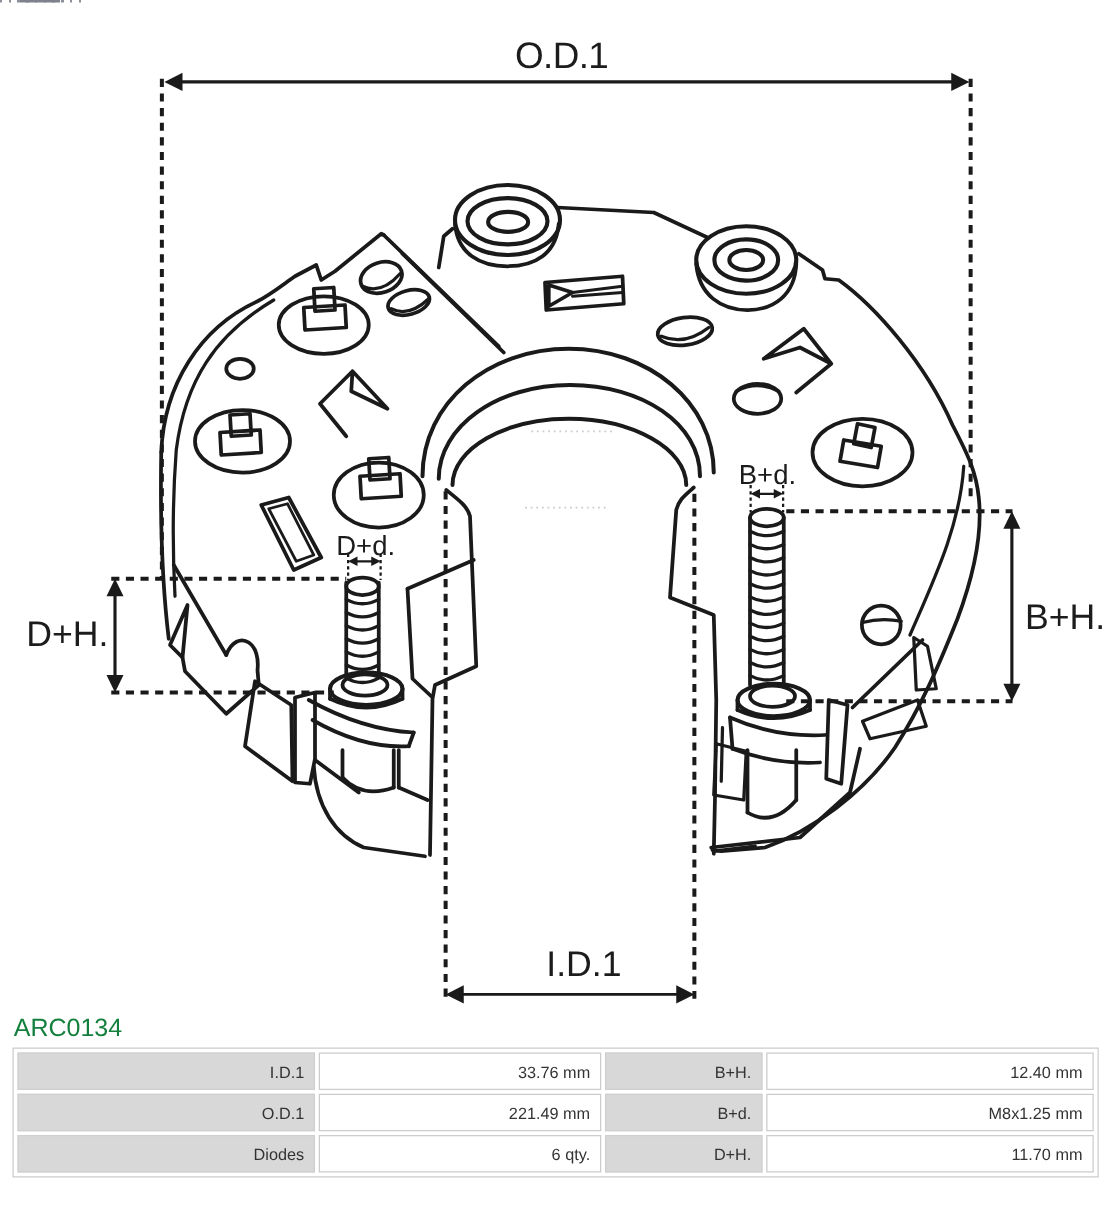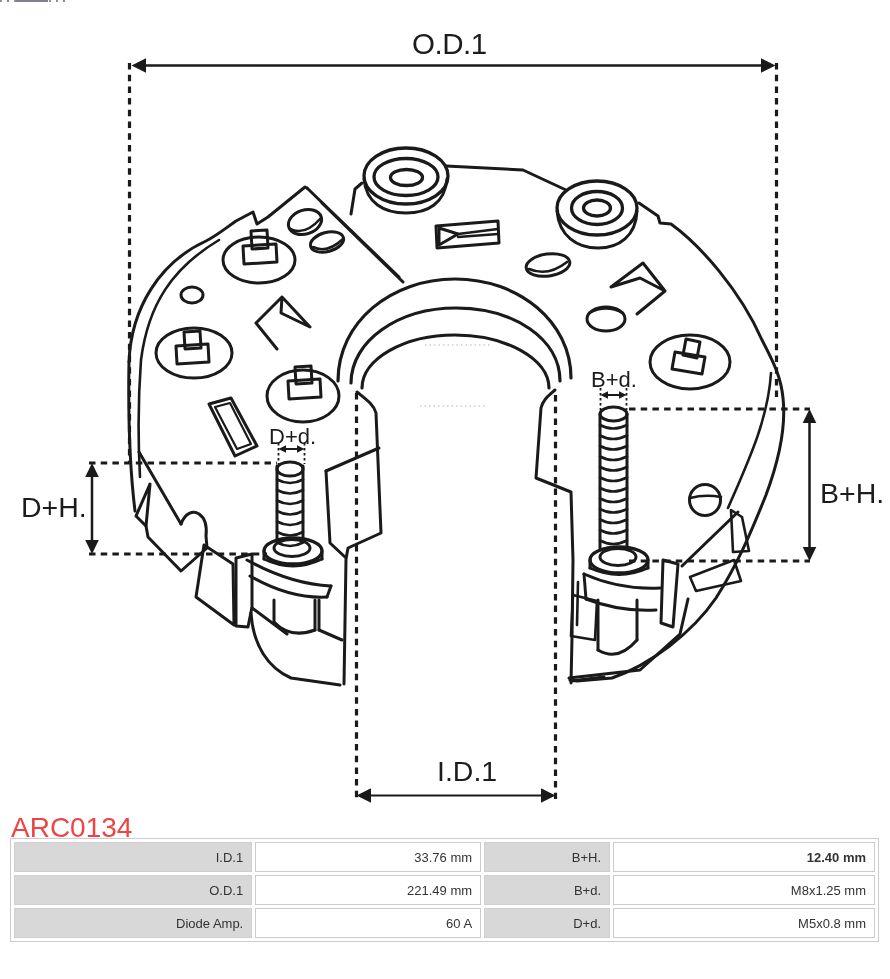--- a/index.html
+++ b/index.html
@@ -1,25 +1,25 @@
 <!DOCTYPE html>
 <html><head>
 <meta charset="utf-8">
 <style>
   html,body{margin:0;padding:0;background:#fff;width:890px;height:979px;overflow:hidden;}
   body{font-family:"Liberation Sans", sans-serif;position:relative;}
   #topstrip{position:absolute;left:0;top:0;width:66px;height:2px;
     background:repeating-linear-gradient(90deg,#8a8f98 0 2px,#fff 2px 7px);}
   #topstrip2{position:absolute;left:16px;top:0;width:32px;height:2px;background:#7d828c;}
-  #code{position:absolute;left:11px;top:812px;font-size:28px;color:#ef4444;letter-spacing:0px;}
+  #code{position:absolute;left:11px;top:812px;font-size:20px;color:#15803d;letter-spacing:0px;}
   #tblwrap{position:absolute;left:10px;top:838px;width:869px;}
   table{border-collapse:separate;border-spacing:3px;width:100%;border:1px solid #ccc;background:#fff;}
   td{font-size:13px;color:#333;height:28px;padding:0 8px 0 0;text-align:right;border:1px solid #ccc;}
   td.l{background:#d8d8d8;border-color:#cfcfcf;}
-  td.c1{width:235px;} td.c2{width:222px;} td.c3{width:119px;} td.c4{width:259px;font-weight:bold;}
+  td.c1{width:235px;} td.c2{width:222px;} td.c3{width:119px;} td.c4{width:259px;}
   svg{position:absolute;left:0;top:0;}
   text{font-family:"Liberation Sans", sans-serif;fill:#1c1c1c;stroke:none;}
 </style>
 </head>
 <body>
 <div id="topstrip"></div>
 <div id="topstrip2"></div>
 <svg width="890" height="820" viewBox="0 0 890 820" fill="none" stroke="#1a1a1a" stroke-width="3" stroke-linecap="round" stroke-linejoin="round">
 <g id="dims">
 
@@ -193,20 +193,20 @@
           <td class="l c3">B+H.</td>
           <td class="c4">12.40 mm</td>
         </tr>
 <tr>
           <td class="l">O.D.1</td>
           <td>221.49 mm</td>
           <td class="l">B+d.</td>
           <td>M8x1.25 mm</td>
         </tr>
 <tr>
-          <td class="l">Diode Amp.</td>
-          <td>60 A</td>
-          <td class="l">D+d.</td>
-          <td>M5x0.8 mm</td>
+          <td class="l">Diodes</td>
+          <td>6 qty.</td>
+          <td class="l">D+H.</td>
+          <td>11.70 mm</td>
         </tr>
 </tbody>
     </table>
 </div>
 
 </body></html>

